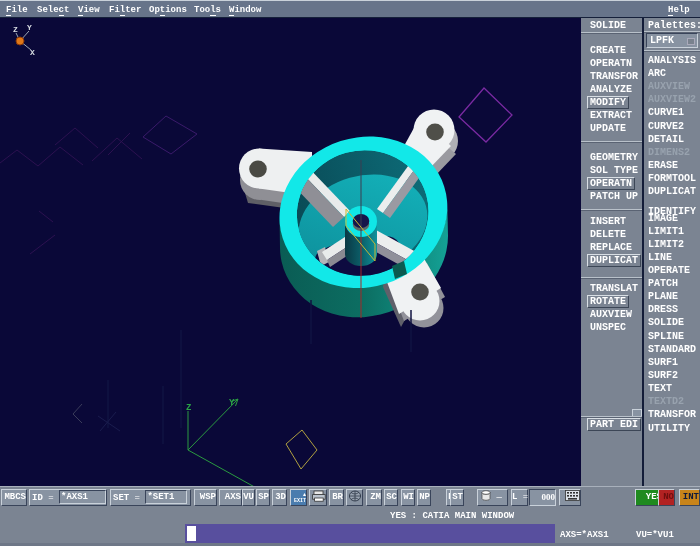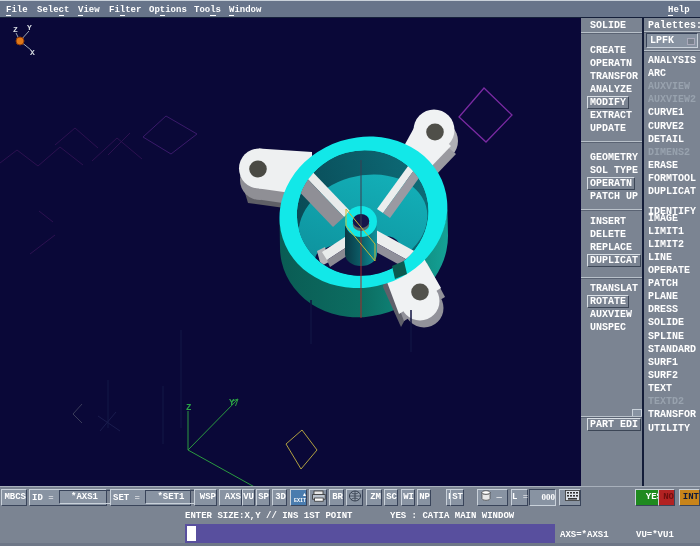--- a/index.html
+++ b/index.html
@@ -27,21 +27,21 @@
   
   #toolbar{left:0;top:486px;width:700px;height:24px;background:#7b8492;
      border-top:1px solid #a8b0bb;box-sizing:border-box;}
   .tb{position:absolute;top:2px;height:17px;background:#8893a2;
       border:1px solid #c9d1da;border-right-color:#39445a;border-bottom-color:#39445a;
       color:#fff;font-size:9px;font-weight:bold;text-align:right;
       box-sizing:border-box;line-height:15px;white-space:pre;}
   .tf{background:#8893a2;border:1px solid #39445a;border-right-color:#c9d1da;
       border-bottom-color:#c9d1da;font-family:Liberation Serif, serif;}
   .fld{border:1px solid #39445a;border-right-color:#c9d1da;border-bottom-color:#c9d1da;
-       padding:0 11px;display:inline-block;line-height:12px;height:12px;vertical-align:1px;}
+       padding:0 1px;display:inline-block;line-height:12px;height:12px;vertical-align:1px;}
   
   #status{left:0;top:510px;width:700px;height:13px;background:#7b8492;}
   .st{position:absolute;color:#fff;font-size:9px;font-weight:bold;top:1px;white-space:pre;}
   #bottom{left:0;top:523px;width:700px;height:23px;background:#7b8492;}
   #purple{position:absolute;left:185px;top:1px;width:370px;height:19px;background:#584f9e;}
   #caret{position:absolute;left:2px;top:2px;width:9px;height:15px;background:#fff;}
   .bt{position:absolute;color:#fff;font-size:9px;font-weight:bold;top:7px;white-space:pre;}
   #bstrip{position:absolute;left:0;top:20px;width:700px;height:3px;background:#6e7787;}
 </style>
 </head>
@@ -283,21 +283,20 @@
           <rect x="8" y="5" width="2" height="1.6"></rect>
           <rect x="11" y="5" width="2" height="1.6"></rect>
           <rect x="3" y="8" width="9" height="1.6"></rect>
         </g>
       </svg></div>
   <div class="tb" style="left:635px;width:28px;background:#1f8a1f">YES</div>
   <div class="tb" style="left:658px;width:17px;background:#b22222;color:#6e0e0e">NO</div>
   <div class="tb" style="left:679px;width:21px;background:#c8841a;color:#101a3a">INT</div>
 </div>
 <div id="status" class="abs">
-  <span class="st" style="left:185px">ENTER SIZE:X,Y // INS 1ST POINT</span>
   <span class="st" style="left:390px">YES : CATIA MAIN WINDOW</span>
 </div>
 <div id="bottom" class="abs">
   <div id="purple">
       <div id="caret"></div>
     </div>
   <span class="bt" style="left:560px">AXS=*AXS1</span>
   <span class="bt" style="left:636px">VU=*VU1</span>
   <div id="bstrip"></div>
 </div>

